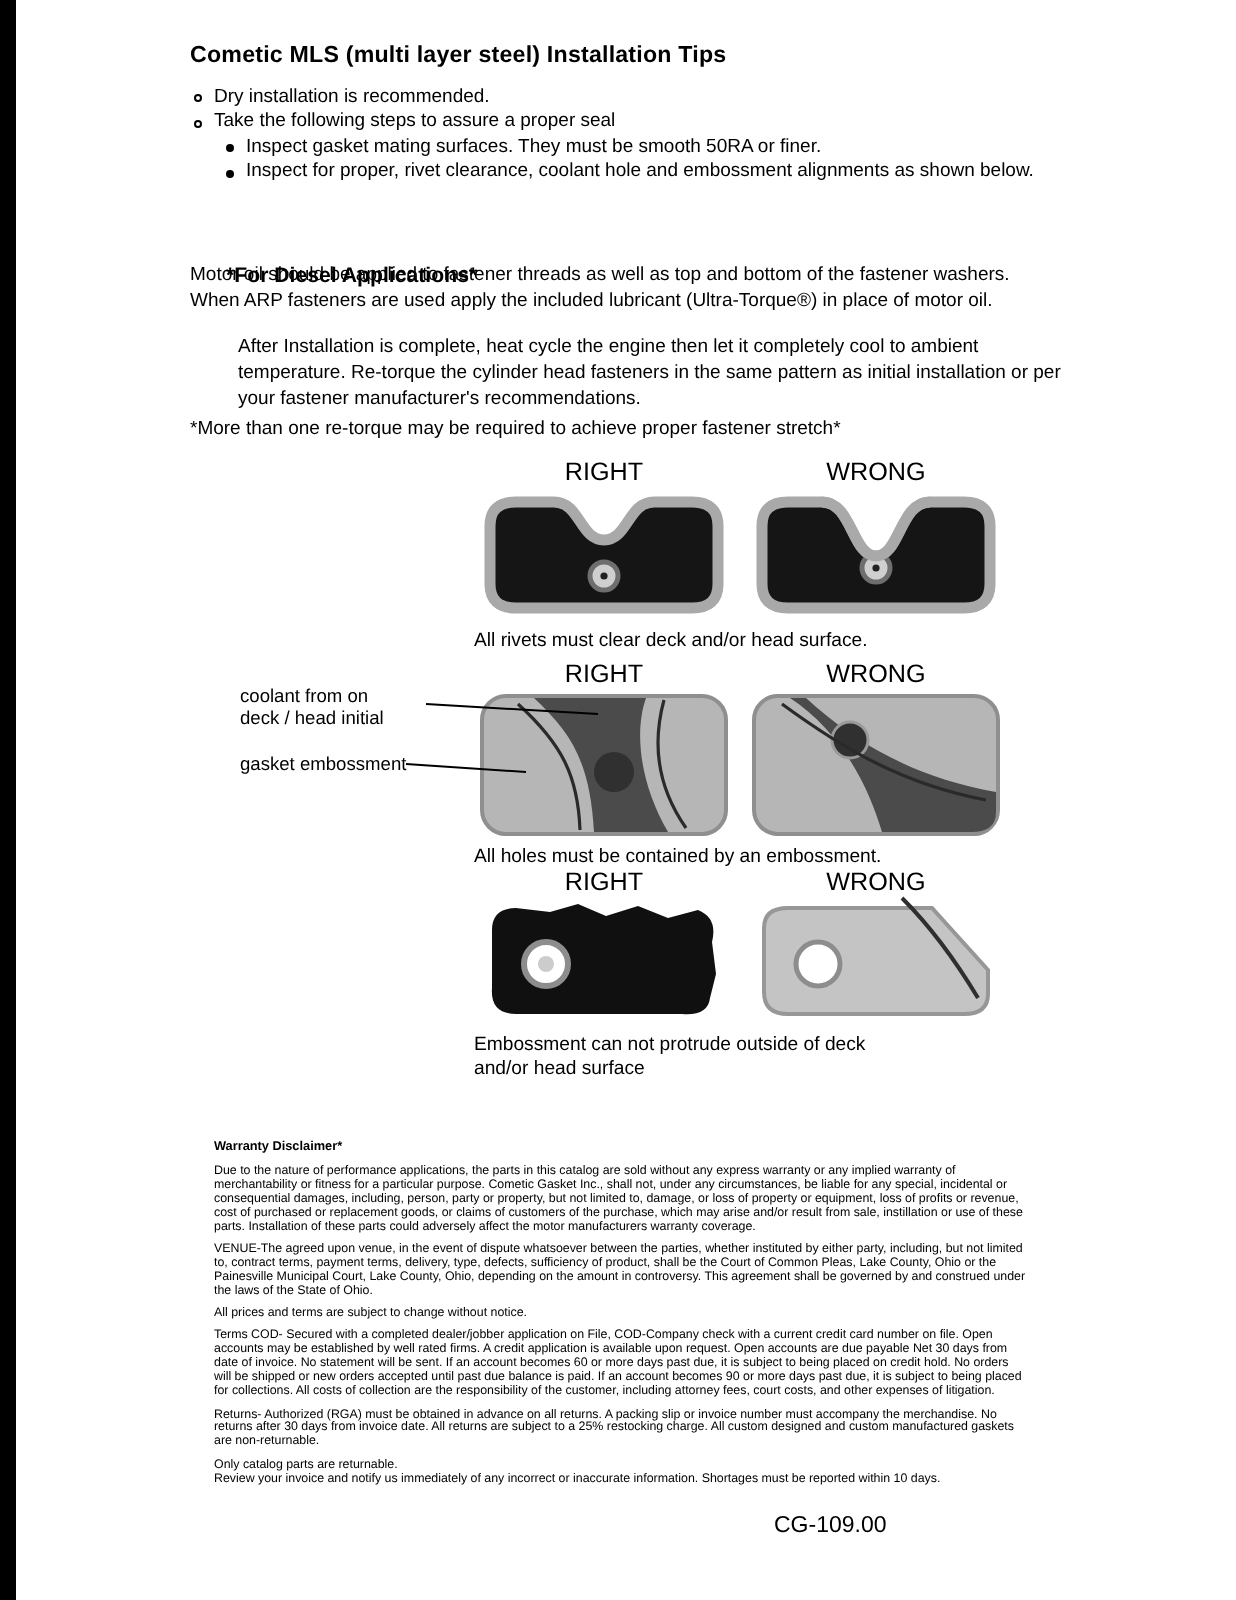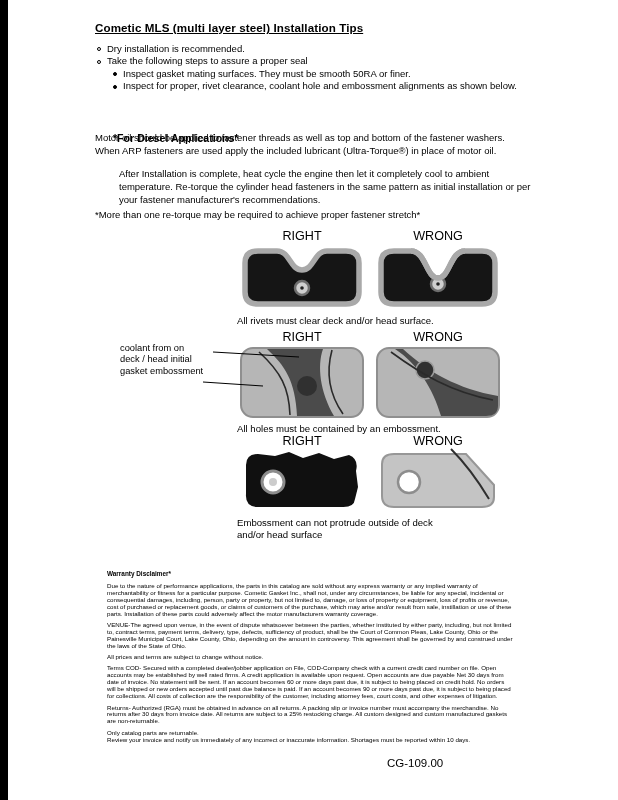--- a/index.html
+++ b/index.html
@@ -5,21 +5,21 @@
   html,body { margin:0; padding:0; }
   body {
     width:618px; height:800px; position:relative; overflow:hidden;
     background:#ffffff; color:#000;
     font-family:"Liberation Sans","DejaVu Sans",sans-serif;
   }
   .edge-bar { position:absolute; left:0; top:0; width:8px; height:800px; background:#000; }
 
   .title {
     position:absolute; left:95px; top:21px; margin:0;
-    font-size:11.6px; font-weight:bold; text-decoration:underline; letter-spacing:.1px;
+    font-size:11.6px; font-weight:bold; letter-spacing:.1px;
   }
 
   .tips { position:absolute; left:96px; top:43px; width:445px; font-size:9.5px; }
   .tip { position:relative; padding-left:11px; line-height:12.4px; }
   .tip::before {
     content:""; position:absolute; left:1px; top:4.4px; width:4px; height:4px;
     border:1px solid #000; border-radius:50%; box-sizing:border-box; background:#fff;
   }
   .tip.sub { padding-left:27px; }
   .tip.sub::before { left:17px; background:#000; }
@@ -42,21 +42,21 @@
   .pr3 { top:447px; height:66px; }
   .dg-panel svg { display:block; width:100%; height:100%; }
 
   .dg-cap { position:absolute; left:237px; font-size:9.6px; line-height:11.5px; }
   #cap1 { top:315px; width:290px; }
   #cap2 { top:423px; width:290px; }
   #cap3 { top:517px; width:206px; }
 
   .dlabel { position:absolute; font-size:9.3px; line-height:10.6px; }
   #lbl-coolant { left:120px; top:343px; }
-  #lbl-emboss  { left:120px; top:366px; }
+  #lbl-emboss  { left:120px; top:377px; }
 
   .lines-overlay { position:absolute; left:0; top:0; width:618px; height:800px; pointer-events:none; }
 
   .warranty { position:absolute; left:107px; top:571px; width:406px; font-size:6.2px; line-height:6.9px; }
   .warranty-heading { font-weight:bold; margin:0 0 5px 0; font-size:6.4px; }
   .warranty p { margin:0 0 4.5px 0; }
   .warranty p.tight { margin-bottom:0; }
 
   .footer-code { position:absolute; left:387px; top:757px; font-size:11.5px; }
 </style>

